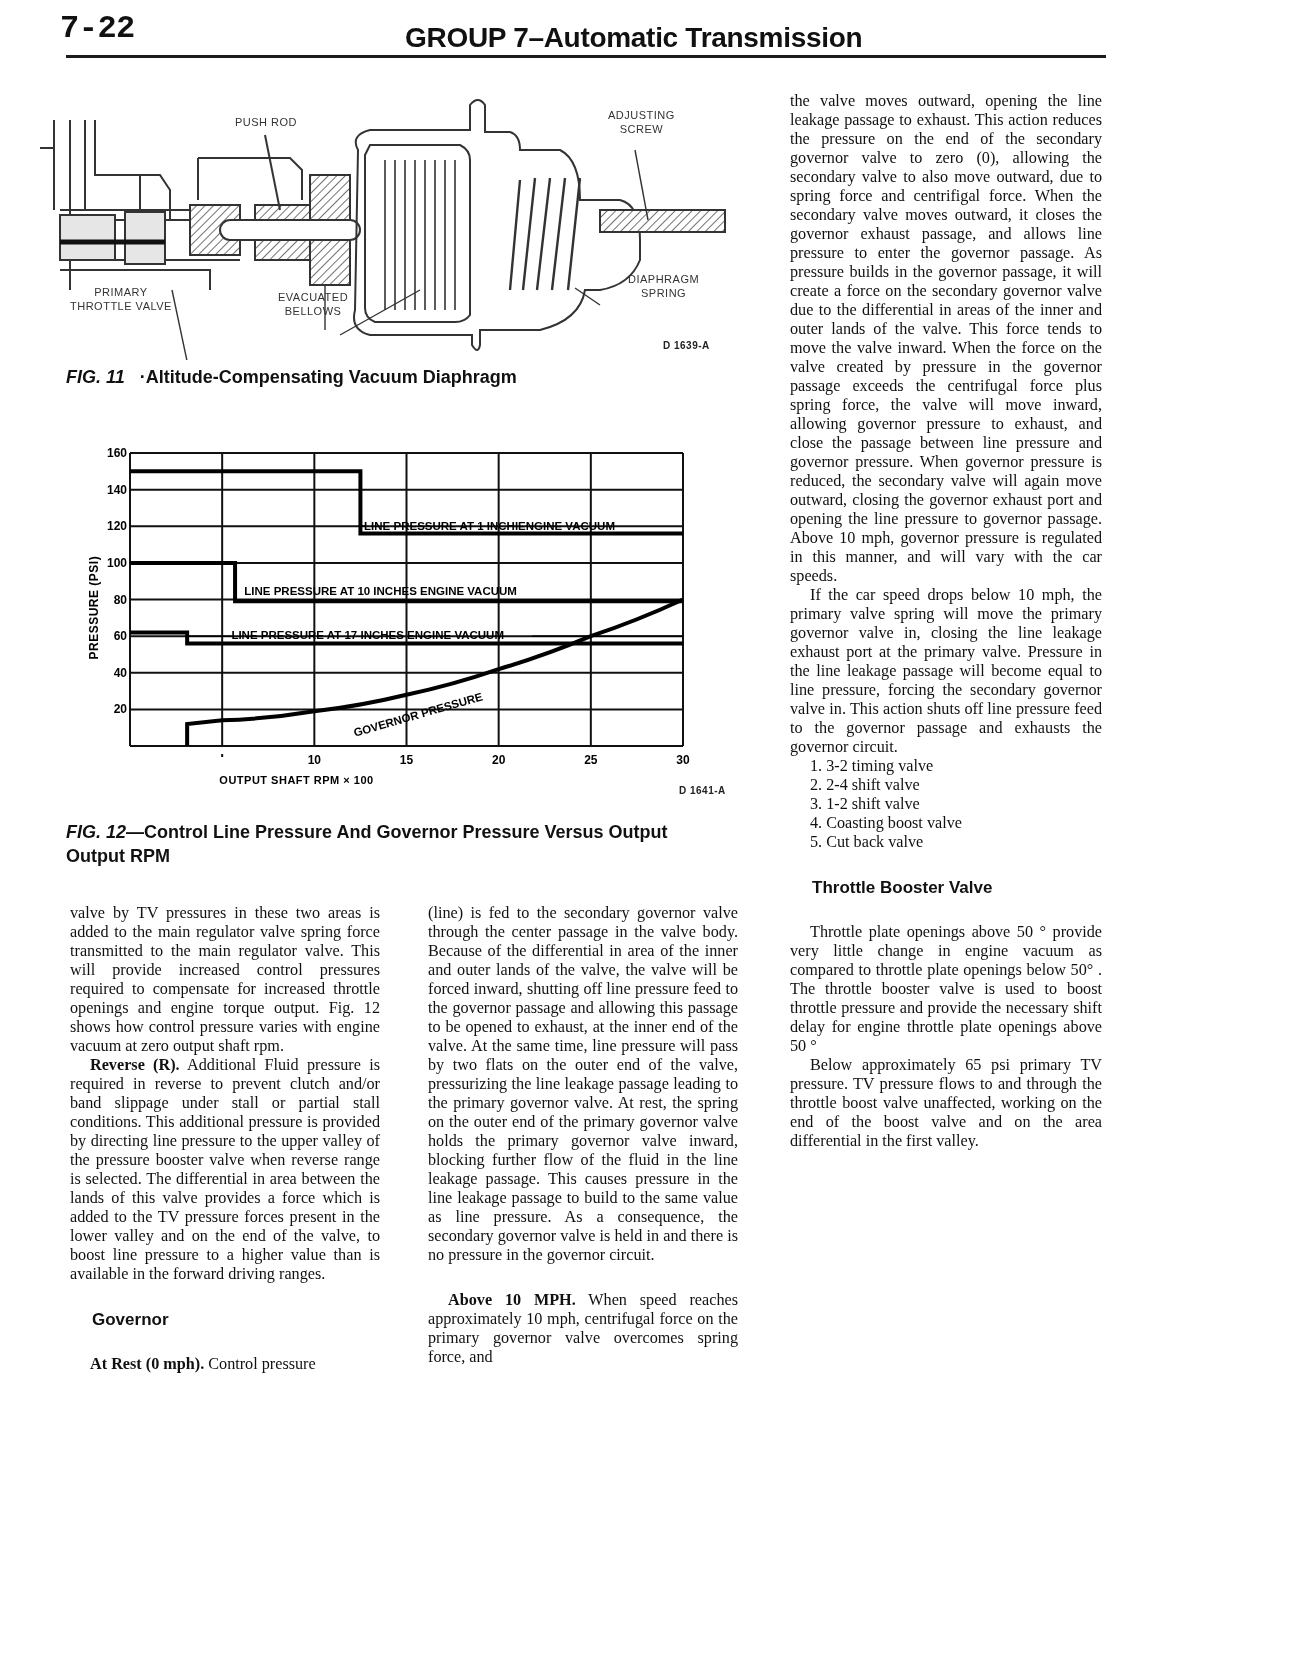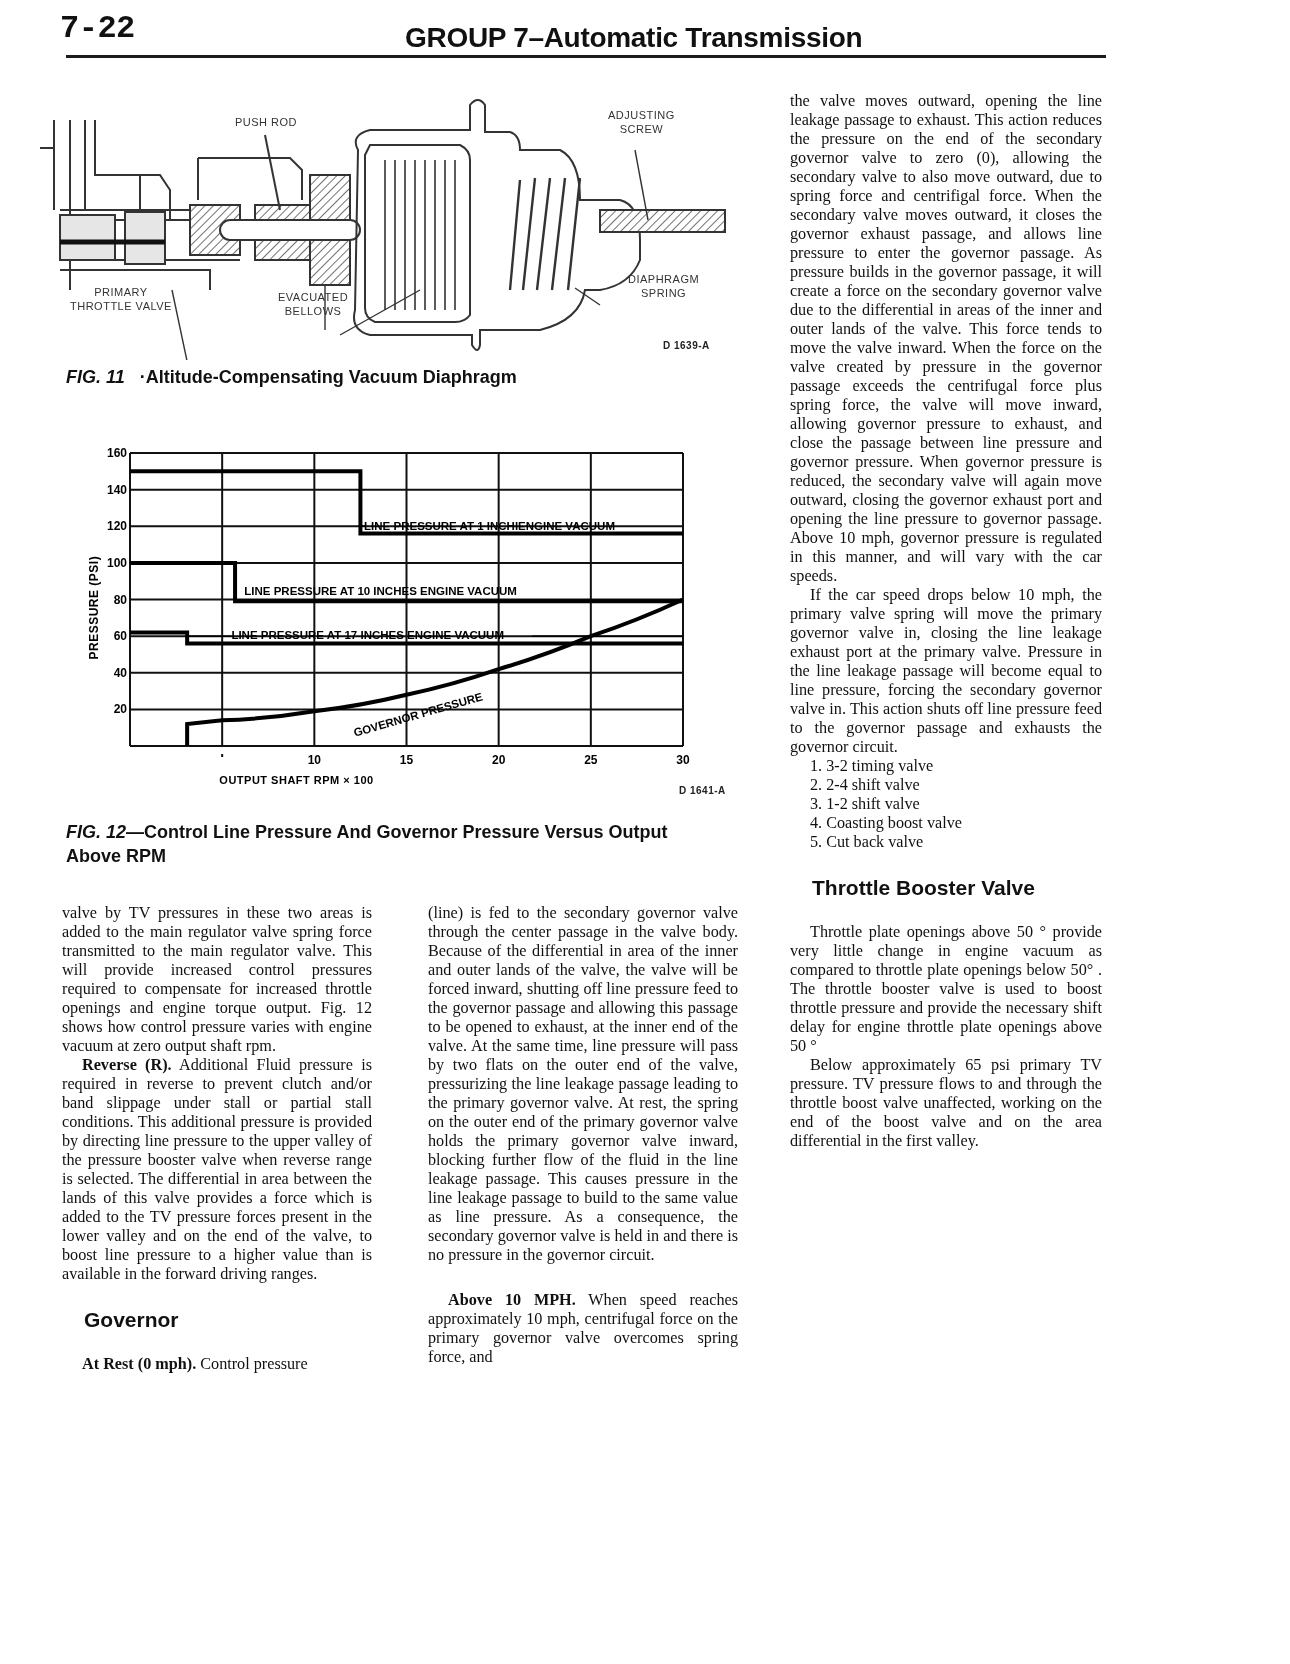--- a/index.html
+++ b/index.html
@@ -11,21 +11,21 @@
   .fig11 svg { width:100%; height:100%; }
   .lbl { position:absolute; font-family:"Liberation Sans", sans-serif; font-size:11px; color:#333; text-align:center; line-height:14px; letter-spacing:0.5px; }
   .caption { position:absolute; font-family:"Liberation Sans", sans-serif; font-weight:bold; font-size:18px; color:#111; }
   .caption i { font-style:italic; }
   .figcode { position:absolute; font-family:"Liberation Sans", sans-serif; font-size:10px; font-weight:bold; color:#222; letter-spacing:0.5px; }
   .chart { position:absolute; left:70px; top:440px; width:650px; height:350px; }
   .chart svg { width:100%; height:100%; }
   .col { position:absolute; font-size:16.2px; line-height:19px; text-align:justify; hyphens:manual; }
   .col p { margin:0; text-indent:0; }
   .col p.ind { text-indent:20px; }
-  .col .sub { font-family:"Liberation Sans", sans-serif; font-weight:bold; font-size:21px; margin:26px 0 26px 22px; }
+  .col .sub { font-family:"Liberation Sans", sans-serif; font-weight:bold; font-size:17px; margin:26px 0 26px 22px; }
   .col ol { margin:0; padding:0 0 0 20px; list-style:none; }
   .col ol li { margin:0; }
   b.run { font-weight:bold; }
 </style>
 </head>
 <body>
 
 <div class="hdr-num">7-22</div>
 <div class="hdr-title">GROUP 7–Automatic Transmission</div>
 <div class="hdr-rule"></div>
@@ -137,24 +137,24 @@
       <text x="161.38333333333333" y="198.78750000000002" font-size="11.5" font-weight="bold" font-family="Liberation Sans, sans-serif" transform="">LINE PRESSURE AT 17 INCHES ENGINE VACUUM</text>
       <text x="284.88666666666666" y="296.84375" font-size="11.5" font-weight="bold" font-family="Liberation Sans, sans-serif" transform="rotate(-16 284.88666666666666 296.84375)">GOVERNOR PRESSURE</text>
       <line x1="290.4166666666667" y1="86.08124999999998" x2="295.9466666666667" y2="86.08124999999998" stroke="#000" stroke-width="1.5"></line>
       <line x1="117.14333333333333" y1="196.125" x2="161.38333333333333" y2="196.125" stroke="#000" stroke-width="1.5"></line>
       <line x1="461.8466666666667" y1="196.125" x2="613" y2="196.125" stroke="#000" stroke-width="1.5"></line>
     </svg>
 </div>
 <div class="figcode" style="left:679px;top:785px;">D 1641-A</div>
 <div class="caption" style="left:66px;top:820px;line-height:24px;">
   <i>FIG. 12</i><span>—Control Line Pressure And Governor Pressure Versus Output</span><br>
-  <span>Above RPM</span>
+  <span>Output RPM</span>
 </div>
 
-<div class="col" style="left:62px;top:904px;width:310px;">
+<div class="col" style="left:70px;top:904px;width:310px;">
   <p>valve by TV pressures in these two areas is added to the main regulator valve spring force transmitted to the main regulator valve. This will provide increased control pressures required to compensate for increased throttle openings and engine torque output. Fig. 12 shows how control pressure varies with engine vacuum at zero output shaft rpm.</p>
   <p class="ind"><b class="run">Reverse (R).</b><span> Additional Fluid pressure is required in reverse to prevent clutch and/or band slippage under stall or partial stall conditions. This additional pressure is provided by directing line pressure to the upper valley of the pressure booster valve when reverse range is selected. The differential in area between the lands of this valve provides a force which is added to the TV pressure forces present in the lower valley and on the end of the valve, to boost line pressure to a higher value than is available in the forward driving ranges.</span></p>
   <div class="sub">Governor</div>
   <p class="ind"><b class="run">At Rest (0 mph).</b><span> Control pressure</span></p>
 </div>
 
 <div class="col" style="left:428px;top:904px;width:310px;">
   <p>(line) is fed to the secondary governor valve through the center passage in the valve body. Because of the differential in area of the inner and outer lands of the valve, the valve will be forced inward, shutting off line pressure feed to the governor passage and allowing this passage to be opened to exhaust, at the inner end of the valve. At the same time, line pressure will pass by two flats on the outer end of the valve, pressurizing the line leakage passage leading to the primary governor valve. At rest, the spring on the outer end of the primary governor valve holds the primary governor valve inward, blocking further flow of the fluid in the line leakage passage. This causes pressure in the line leakage passage to build to the same value as line pressure. As a consequence, the secondary governor valve is held in and there is no pressure in the governor circuit.</p>
   <p class="ind" style="margin-top:26px;"><b class="run">Above 10 MPH.</b><span> When speed reaches approximately 10 mph, centrifugal force on the primary governor valve overcomes spring force, and</span></p>
 </div>

